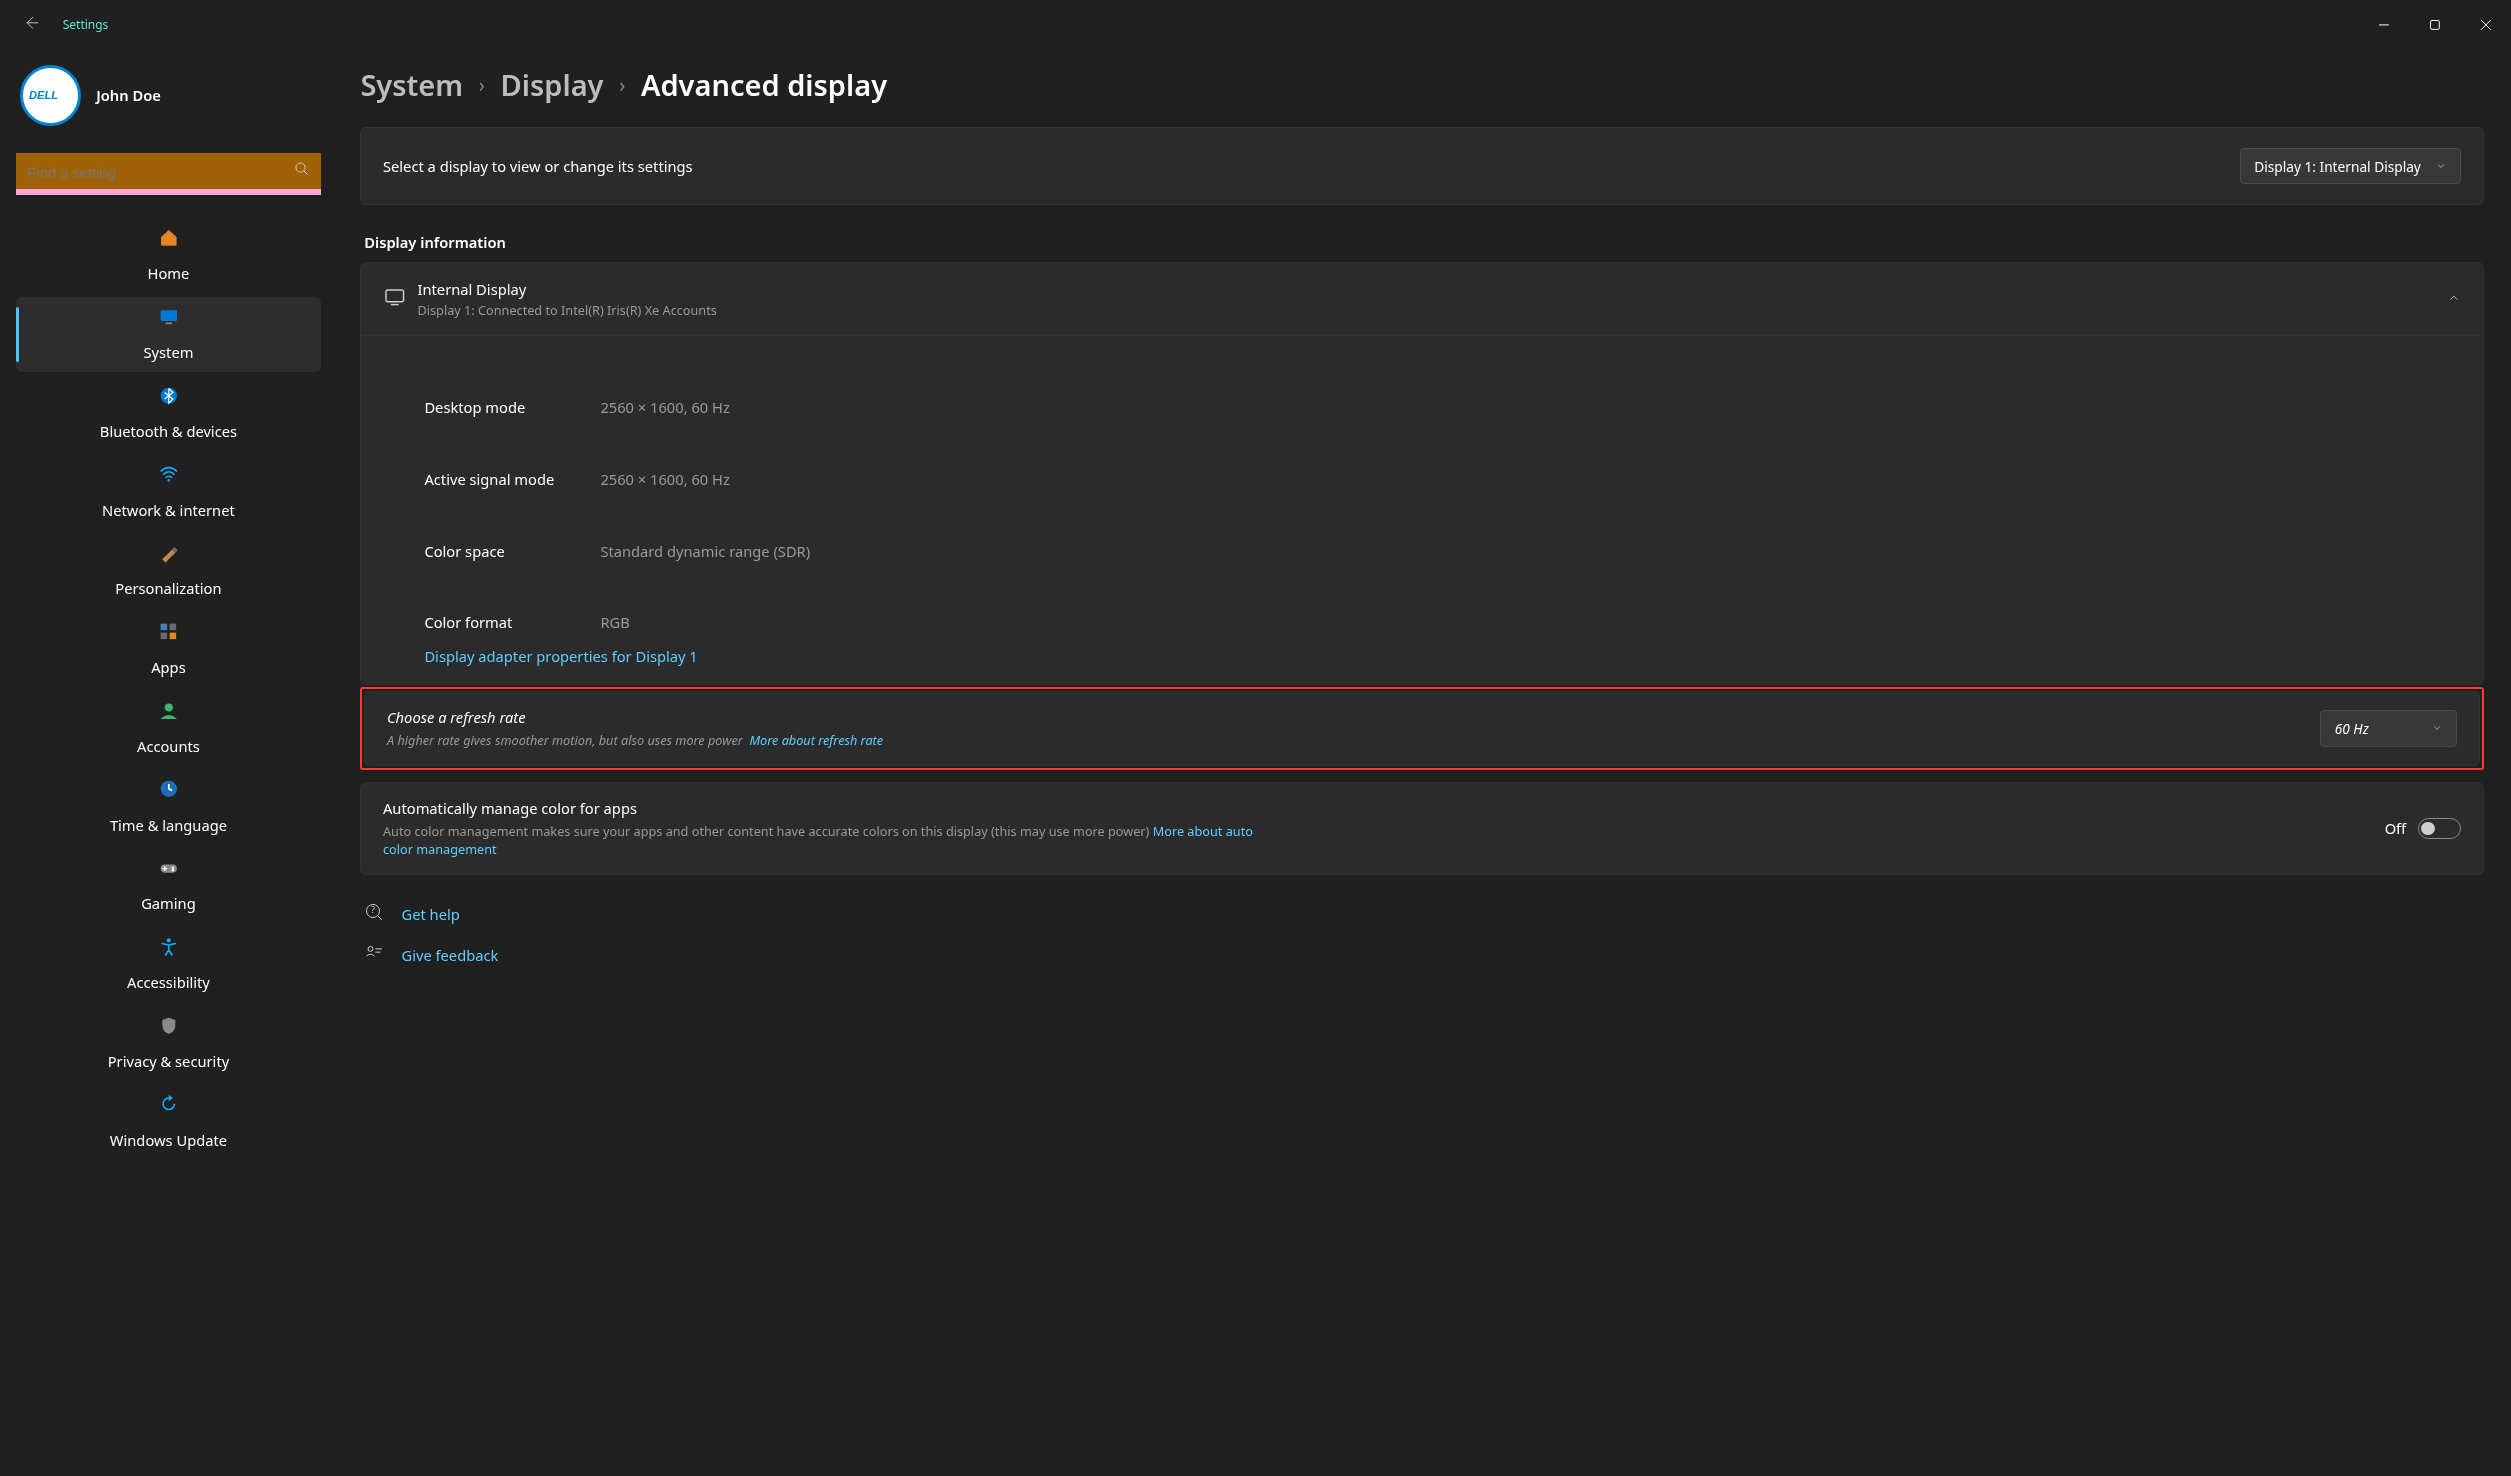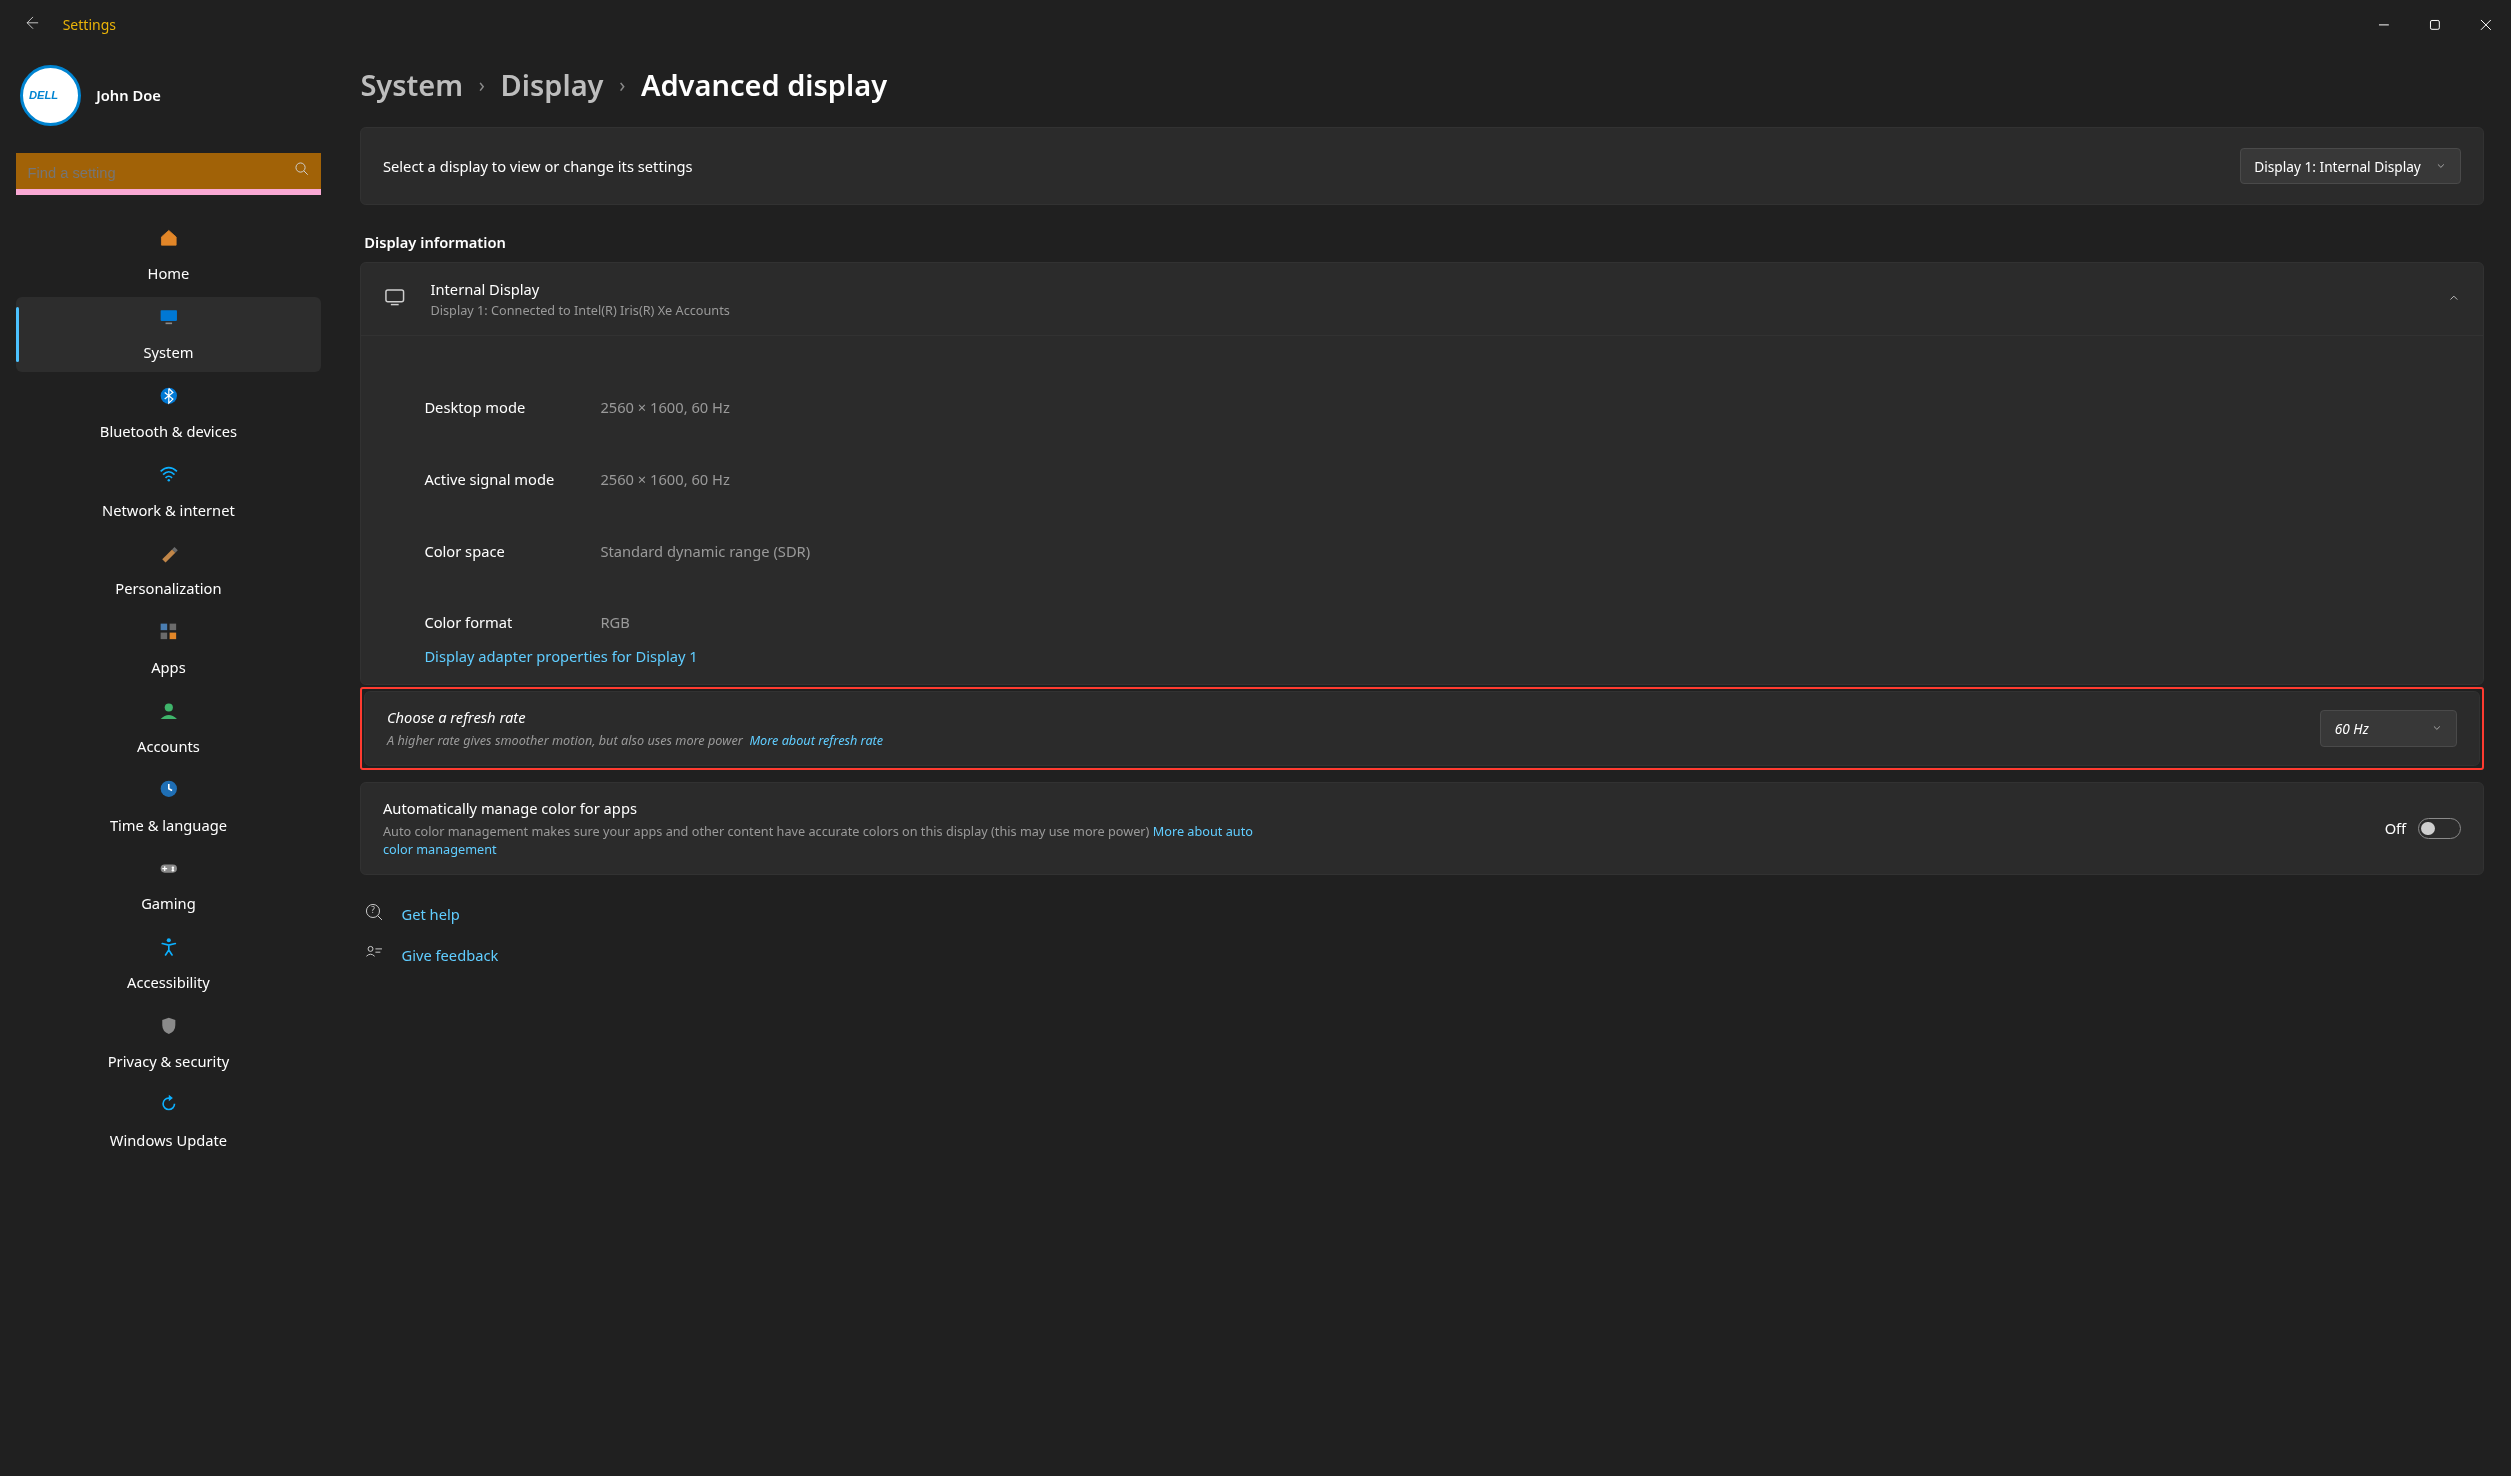--- a/index.html
+++ b/index.html
@@ -16,21 +16,21 @@
   
   .titlebar {
     height: 49px;
     display: flex;
     align-items: center;
     justify-content: space-between;
     padding-left: 21.6px;
   }
   .titlebar-left { display: flex; align-items: center; gap: 23.5px; }
   .back-arrow { width: 17.6px; height: 17.6px; fill: none; stroke: #fff; stroke-width: 1; }
-  .app-title { font-size: 14px; color: #eab308; }
+  .app-title { font-size: 12px; color: #5eead4; }
   .win-controls { display: flex; }
   .win-btn { width: 51px; height: 49px; display: flex; align-items: center; justify-content: center; }
   .win-btn svg { width: 11.8px; height: 11.8px; stroke: #fff; stroke-width: 1; fill: none; }
 
   
   .layout { display: flex; height: calc(100% - 49px); }
   .sidebar { width: 333px; padding: 15.7px 11.8px 0 15.7px; }
   .main   { flex: 1; padding: 15.7px 27.4px 0 27.4px; overflow-y: auto; }
 
   
@@ -101,21 +101,21 @@
     padding:7.8px 13.7px;
     display:flex; align-items:center; gap:13.7px;
     font-size:13.7px;
   }
   .dropdown svg{width:11.8px;height:11.8px;stroke:#cfcfcf;fill:none;stroke-width:1.5;}
 
   .section-heading{ font-size:14.7px; font-weight:600; margin:27.4px 0 9.8px 3.9px;}
 
   
   .info-card{ background:#2b2b2b;border:1px solid #323232;border-radius:5.9px; margin-bottom:2px;}
-  .info-header{display:flex;align-items:center;gap:24px;padding:15.7px 21.6px;border-bottom:1px solid #323232;}
+  .info-header{display:flex;align-items:center;gap:11px;padding:15.7px 21.6px;border-bottom:1px solid #323232;}
   .monitor-ico{width:23.5px;height:23.5px;stroke:#cfcfcf;fill:none;stroke-width:1.5;}
   .info-header .titles{flex:1;}
   .it-title{font-size:14.7px;}
   .it-sub{font-size:12.7px;color:#9a9a9a;margin-top:2px;}
   .expander svg{width:13.7px;height:13.7px;stroke:#cfcfcf;fill:none;stroke-width:1.5;}
   .spec-grid{padding:13.7px 21.6px 17.6px 63px;}
   .spec-row{display:flex;gap:29px; padding:3.9px 0; font-size:14.7px;margin-top:44px;}
   .spec-row .k{width:147px;color:#ffffff;}
   .spec-row .v{color:#9a9a9a;}
   .link{color:#60cdff;font-size:14.7px;}

